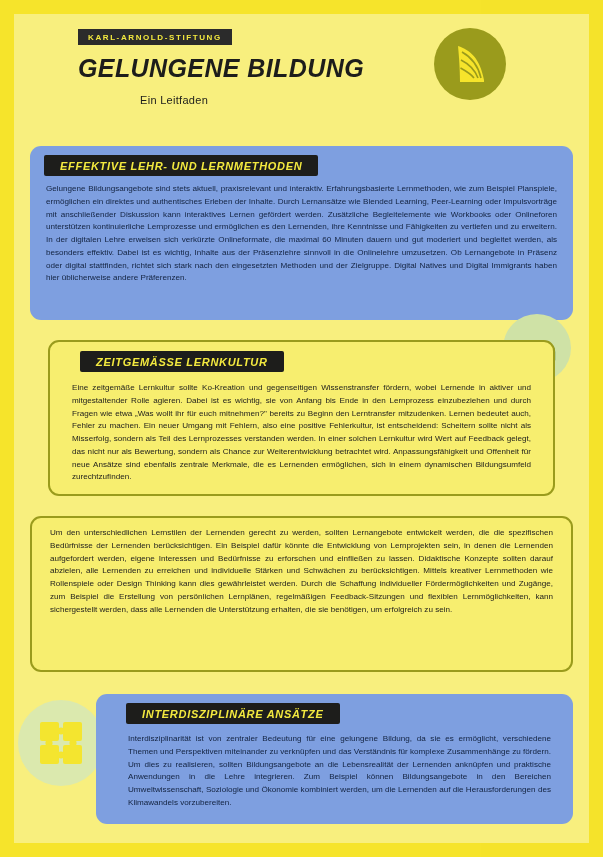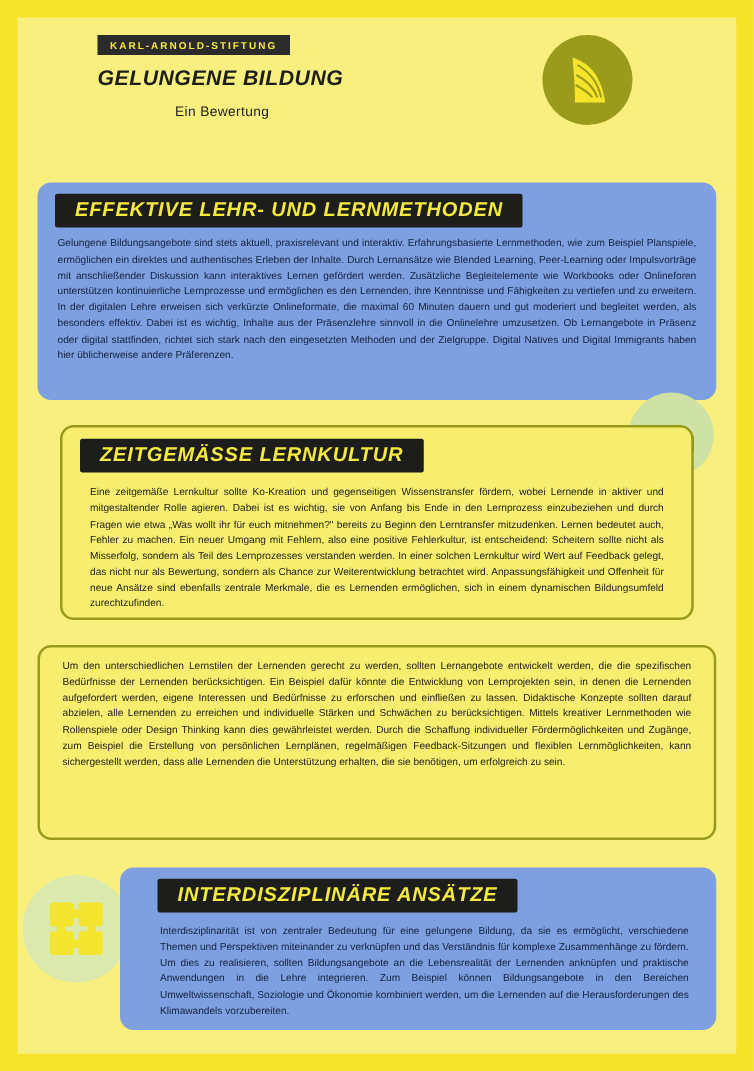--- a/index.html
+++ b/index.html
@@ -43,21 +43,21 @@
     color: #f3e93f;
     font-size: 8px;
     font-weight: bold;
     letter-spacing: 1.6px;
     padding: 4px 10px 3px 10px;
     text-transform: uppercase;
   }
   .title {
     margin-top: 9px;
     color: #1d1d1b;
-    font-size: 17px;
+    font-size: 25px;
     font-weight: bold;
     font-style: italic;
     letter-spacing: 0.4px;
     line-height: 1.12;
     text-transform: uppercase;
     max-width: 300px;
   }
   .subtitle {
     margin-top: 12px;
     margin-left: 62px;
@@ -90,42 +90,42 @@
   .card-yellow {
     background: #f7ee6f;
     border: 2px solid #9a9b1c;
   }
   .card-head {
     display: inline-block;
     margin: 9px 0 0 0;
     padding: 5px 16px 4px 16px;
     background: #1d1d1b;
     color: #f3e93f;
-    font-size: 16px;
+    font-size: 11px;
     font-weight: bold;
     font-style: italic;
     letter-spacing: 0.7px;
     text-transform: uppercase;
     border-radius: 2px;
   }
   .card-head-wrap {
     margin-left: -2px;
   }
   .card-body {
     color: #1d1d1b;
     font-size: 8.1px;
     line-height: 1.58;
     text-align: justify;
     padding: 8px 16px 12px 16px;
   }
   .card-blue .card-body { color: #12223f; }
 
   
   .head-offset-1 { margin-left: 14px; }
-  .head-offset-2 { margin-left: 14px; }
+  .head-offset-2 { margin-left: 30px; }
 
   
   .icon-circle {
     position: absolute;
     border-radius: 50%;
     background: #cfe2a6;
     display: flex;
     align-items: center;
     justify-content: center;
   }
@@ -144,21 +144,21 @@
 <body>
 
 <div class="page">
   <div class="inner-frame"></div>
 
   <div class="header">
     <div class="brand-tag">KARL-ARNOLD-STIFTUNG</div>
     <div class="title">
       <div>GELUNGENE BILDUNG</div>
     </div>
-    <div class="subtitle">Ein Bewertung</div>
+    <div class="subtitle">Ein Leitfaden</div>
 
     <div class="logo-circle">
       <svg width="40" height="44" viewBox="0 0 40 44" aria-hidden="true">
         <path d="M8 4 C20 8, 30 16, 34 38 L34 40 L10 40 C10 28, 9 14, 8 4 Z" fill="#f6e42b"></path>
         <path d="M12 10 C21 15, 28 23, 31 36" stroke="#9a9b1c" stroke-width="1.6" fill="none"></path>
         <path d="M11 18 C19 22, 25 28, 28 36" stroke="#9a9b1c" stroke-width="1.6" fill="none"></path>
         <path d="M10.5 26 C16 29, 21 32, 24 36" stroke="#9a9b1c" stroke-width="1.6" fill="none"></path>
       </svg>
     </div>
   </div>

